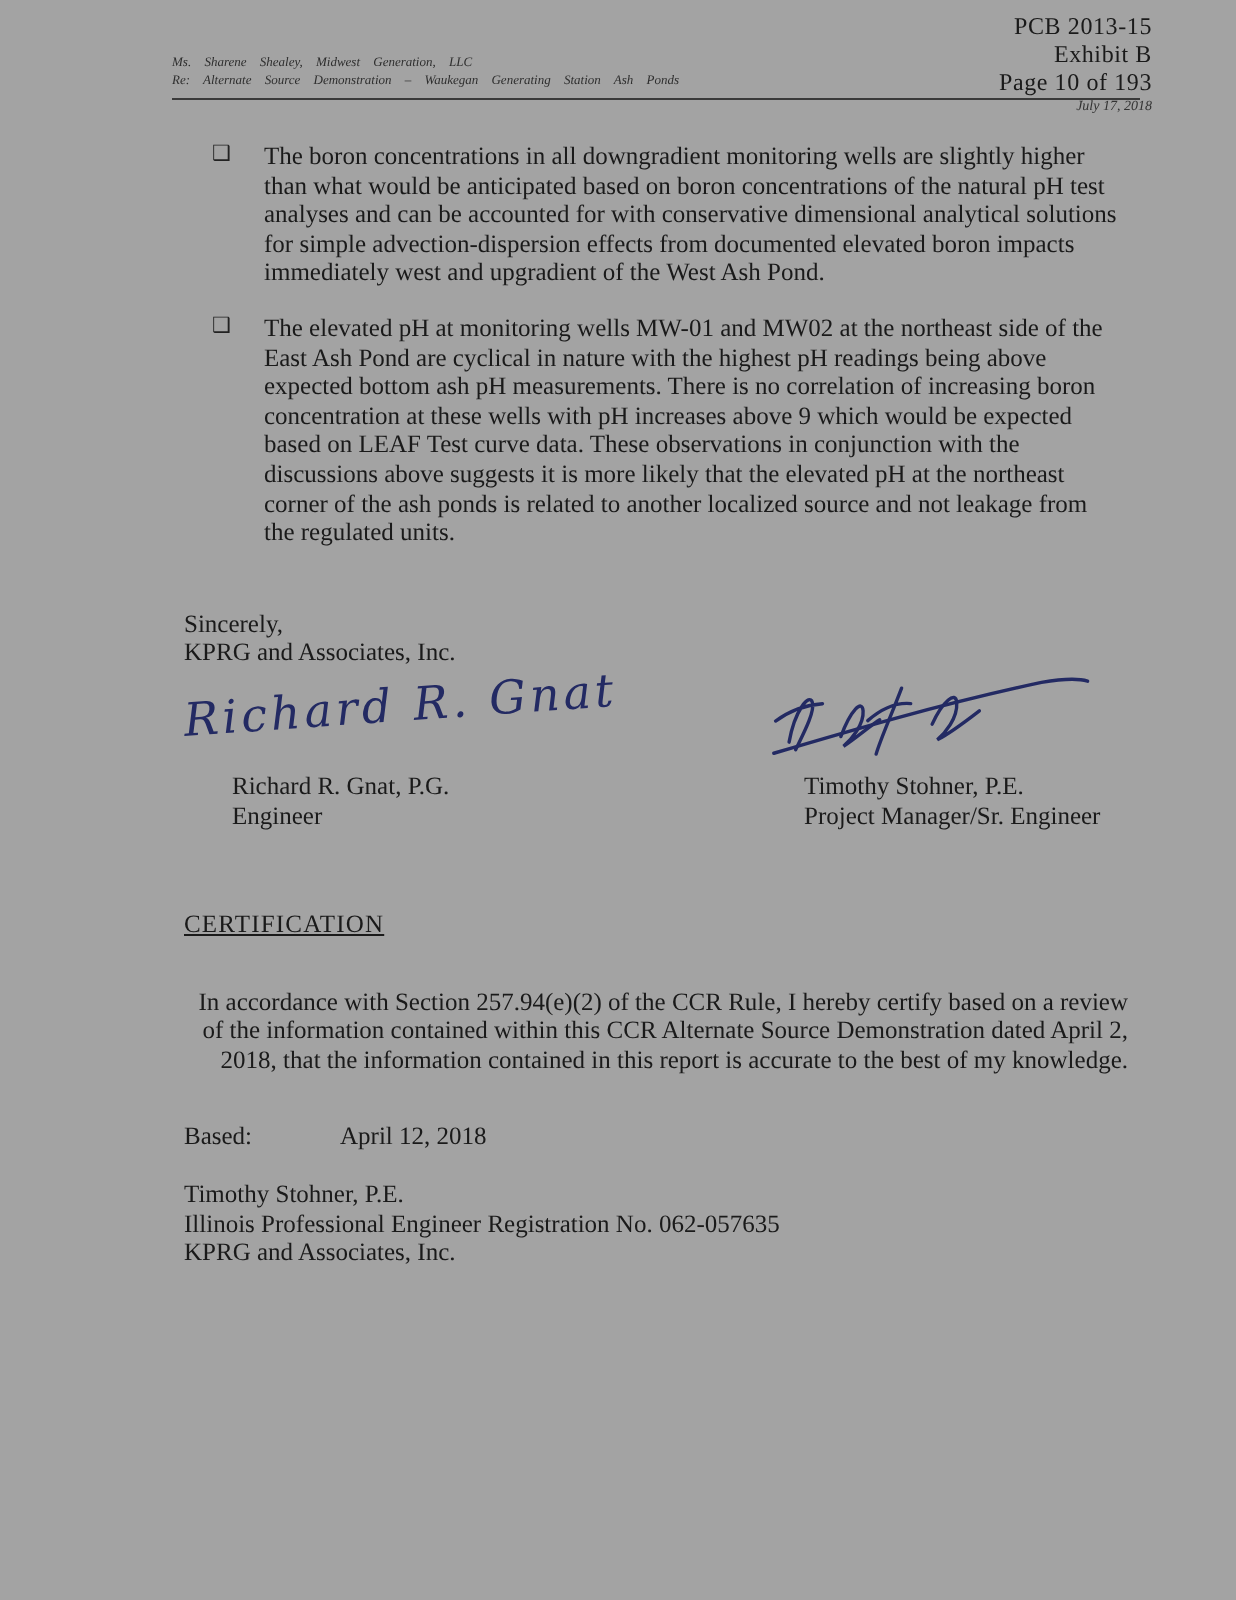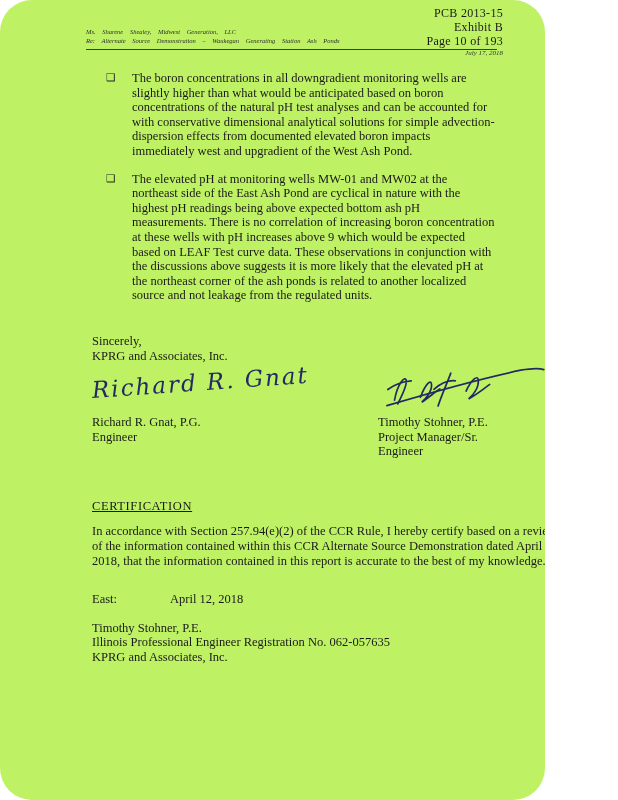--- a/index.html
+++ b/index.html
@@ -1,24 +1,23 @@
 <!DOCTYPE html>
 <html style="--ink: #232a63;"><head>
 <meta charset="utf-8">
 <style>
   html, body { margin: 0; padding: 0; background: #ffffff; }
   .page {
     position: relative;
-    width: 545px;
+    width: 618px;
     height: 800px;
-    background: #bef264;
+    background: #a3a3a3;
     font-family: "Liberation Serif", serif;
     color: #1a1a1a;
     overflow: hidden;
-    border-radius: 32px;
   }
 
   
   .stamp {
     position: absolute;
     top: 6px;
     right: 42px;
     text-align: right;
   }
   .stamp-line { font-size: 12px; line-height: 14px; letter-spacing: 0.3px; }
@@ -75,31 +74,31 @@
     font-size: 23px;
     letter-spacing: 2px;
     color: var(--ink, #232a63);
     transform: rotate(-4deg);
     transform-origin: left center;
     white-space: nowrap;
   }
   .sig-right { transform: rotate(-4deg); margin-left: 4px; }
 
   .names-row { display: flex; }
-  .col-left { flex: 0 0 286px; }
+  .col-left { flex: 0 0 286px; margin-left: 24px; }
 
   .cc { display: flex; margin-top: 28px; }
   .cc-label { flex: 0 0 33px; }
 
   .cert-heading {
     margin-top: 40px;
     text-decoration: underline;
     letter-spacing: 0.6px;
   }
-  .cert-body { margin-top: 11px; }
+  .cert-body { margin-top: 24px; text-align: right; }
 
   .certified { margin-top: 24px; }
   .date-label { display: inline-block; width: 78px; }
 
   .certifier { margin-top: 14px; }
 </style>
 </head>
 <body>
 
 <div class="page">
@@ -156,21 +155,21 @@
       </div>
     </div>
 
 
     <div class="cert-heading">CERTIFICATION</div>
 
     <p class="para cert-body">In accordance with Section 257.94(e)(2) of the CCR Rule, I hereby certify based on a review of the information contained within this CCR Alternate Source Demonstration dated April 2, 2018, that the information contained in this report is accurate to the best of my knowledge.</p>
 
     <div class="certified">
       <div class="date-line">
-        <span class="date-label">East:</span><span>April 12, 2018</span>
+        <span class="date-label">Based:</span><span>April 12, 2018</span>
       </div>
     </div>
 
     <div class="certifier">
       <div>Timothy Stohner, P.E.</div>
       <div>Illinois Professional Engineer Registration No. 062-057635</div>
       <div>KPRG and Associates, Inc.</div>
     </div>
 
   </div>

